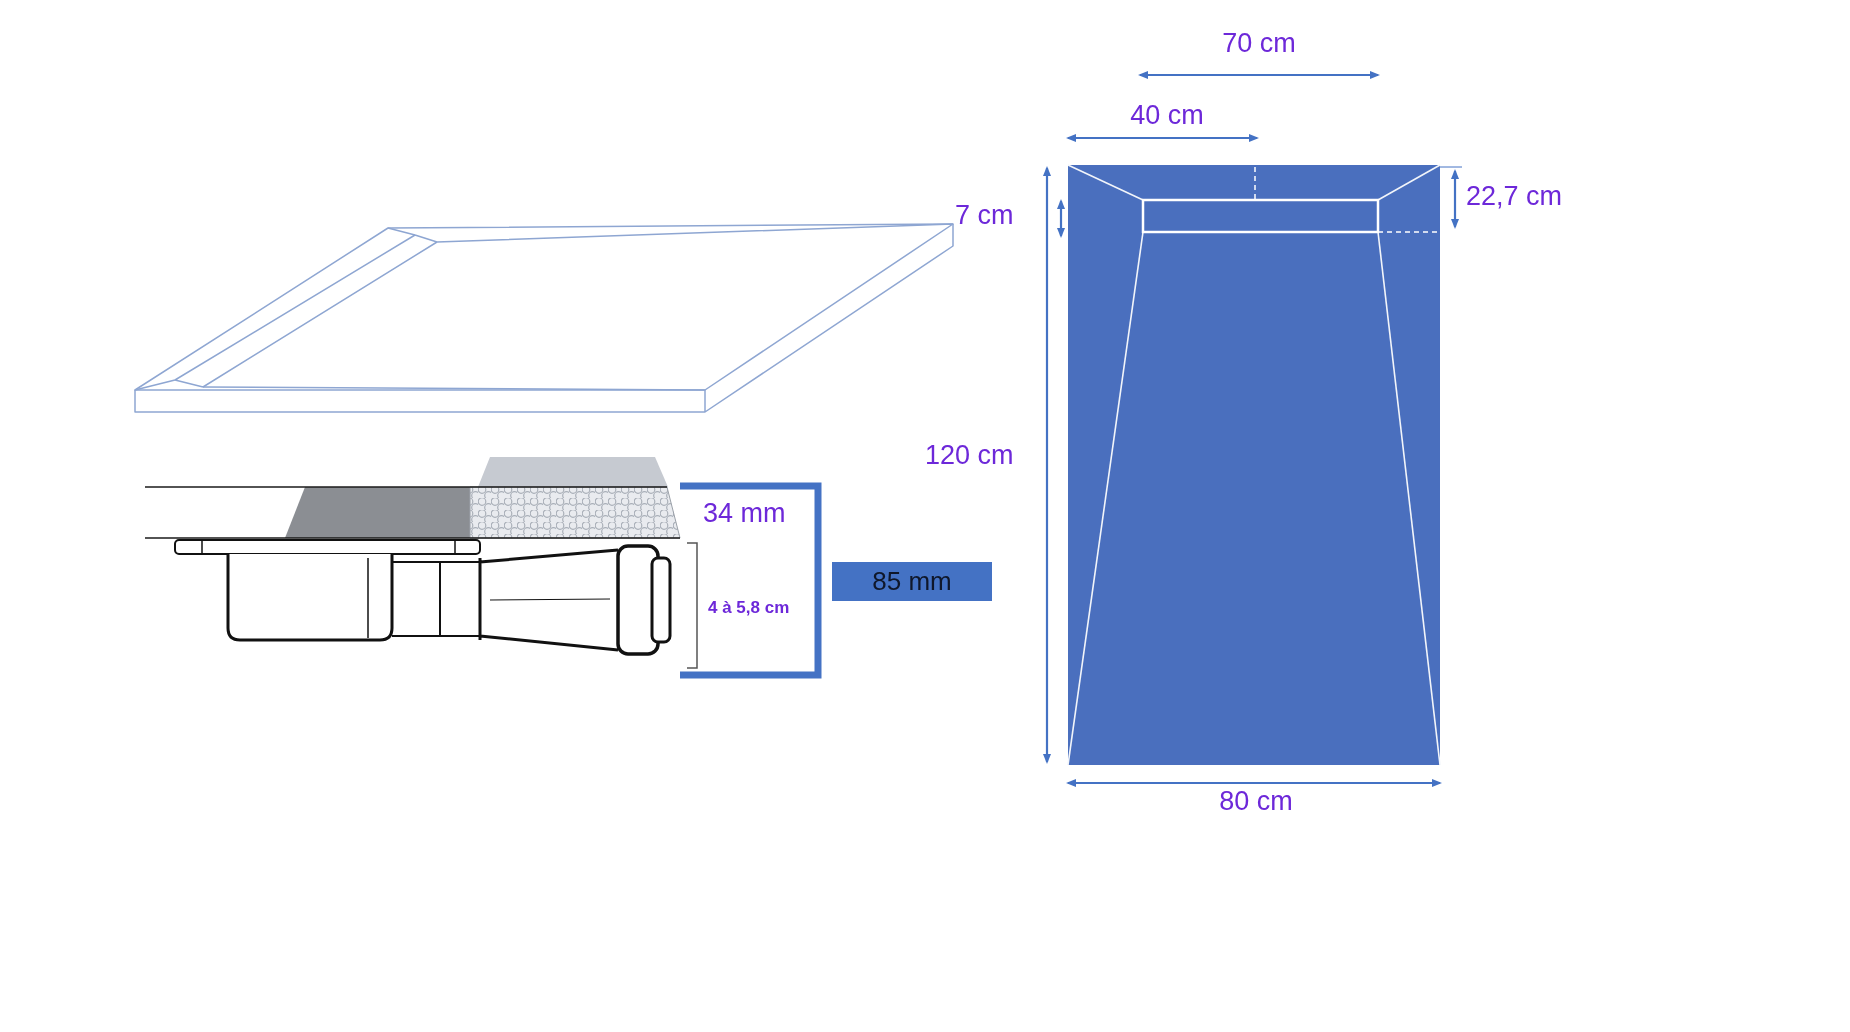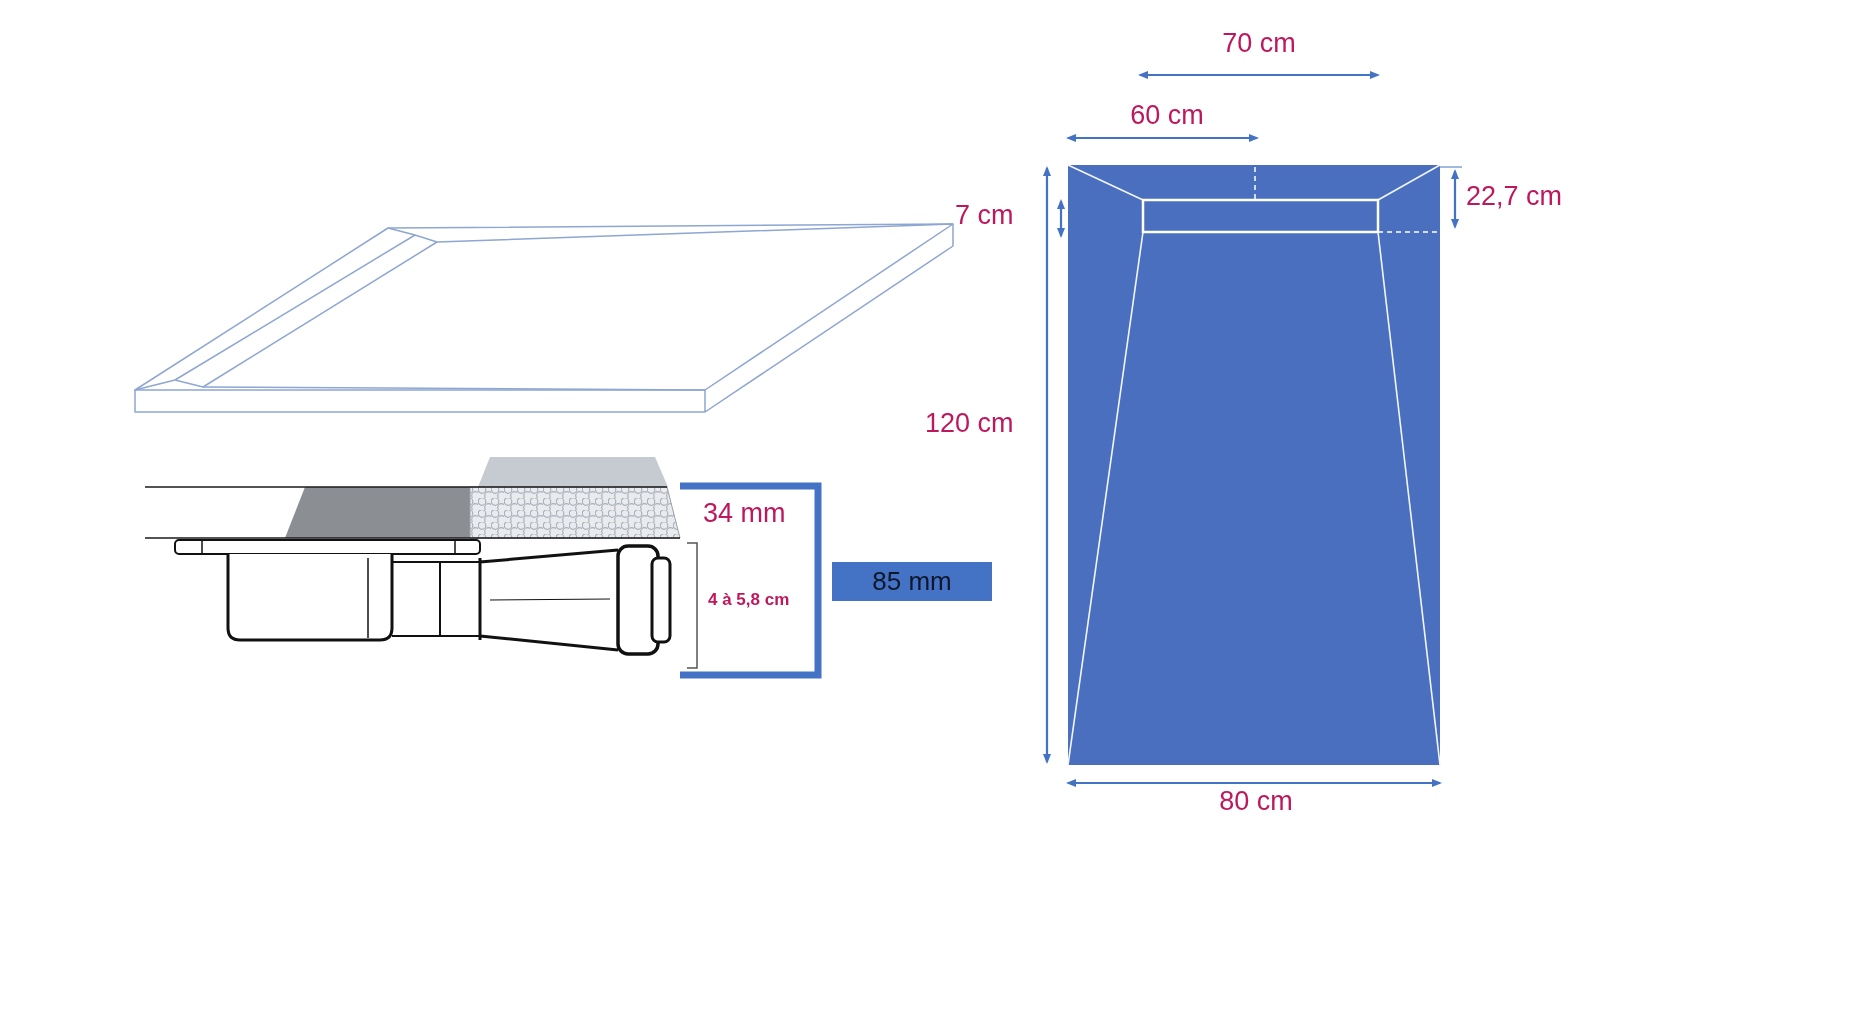--- a/index.html
+++ b/index.html
@@ -2,26 +2,26 @@
 <html><head>
 <meta charset="utf-8">
 <style>
   html,body{margin:0;padding:0;background:#fff;}
   .canvas{
     position:relative;width:1850px;height:1032px;background:#ffffff;
     font-family:"Liberation Sans", sans-serif;overflow:hidden;
   }
   .canvas svg{position:absolute;}
   .label{
-    position:absolute;color:#be185d;font-size:27px;line-height:1.15;
+    position:absolute;color:#6d28d9;font-size:27px;line-height:1.15;
     white-space:nowrap;
   }
   .label.center{text-align:center;}
   .label.right{text-align:left;}
-  .label.small-bold{font-size:17px;font-weight:700;}
+  .label.small-bold{font-size:17px;font-weight:700;margin-top:8px;}
   .badge{
     position:absolute;background:#4472c4;color:#0f172a;
     display:flex;align-items:center;justify-content:center;
     font-size:26px;
   }
 </style>
 </head>
 <body>
 
 <div class="canvas">
@@ -98,23 +98,23 @@
       <line x1="38" y1="123" x2="227" y2="123" marker-start="url(#ah)" marker-end="url(#ah)"></line>
       <line x1="425" y1="156" x2="425" y2="212" marker-start="url(#ah)" marker-end="url(#ah)"></line>
       <line x1="31" y1="186" x2="31" y2="221" marker-start="url(#ah)" marker-end="url(#ah)"></line>
       <line x1="17" y1="153" x2="17" y2="747" marker-start="url(#ah)" marker-end="url(#ah)"></line>
       <line x1="38" y1="768" x2="410" y2="768" marker-start="url(#ah)" marker-end="url(#ah)"></line>
       <line x1="410" y1="152" x2="432" y2="152" stroke-width="1"></line>
     </g>
   </svg>
 
   <div class="label center" style="left:1189px;top:28px;width:140px">70 cm</div>
-  <div class="label center" style="left:1097px;top:100px;width:140px">60 cm</div>
+  <div class="label center" style="left:1097px;top:100px;width:140px">40 cm</div>
   <div class="label" style="left:1466px;top:181px">22,7 cm</div>
   <div class="label right" style="left:955px;top:200px;width:80px">7 cm</div>
-  <div class="label right" style="left:925px;top:408px;width:108px">120 cm</div>
+  <div class="label right" style="left:925px;top:440px;width:108px">120 cm</div>
   <div class="label center" style="left:1186px;top:786px;width:140px">80 cm</div>
 
   <div class="label" style="left:703px;top:498px">34 mm</div>
   <div class="label small-bold" style="left:708px;top:590px">4 à 5,8 cm</div>
   <div class="badge" style="left:832px;top:562px;width:160px;height:39px">85 mm</div>
 
 </div>
 
 </body></html>

